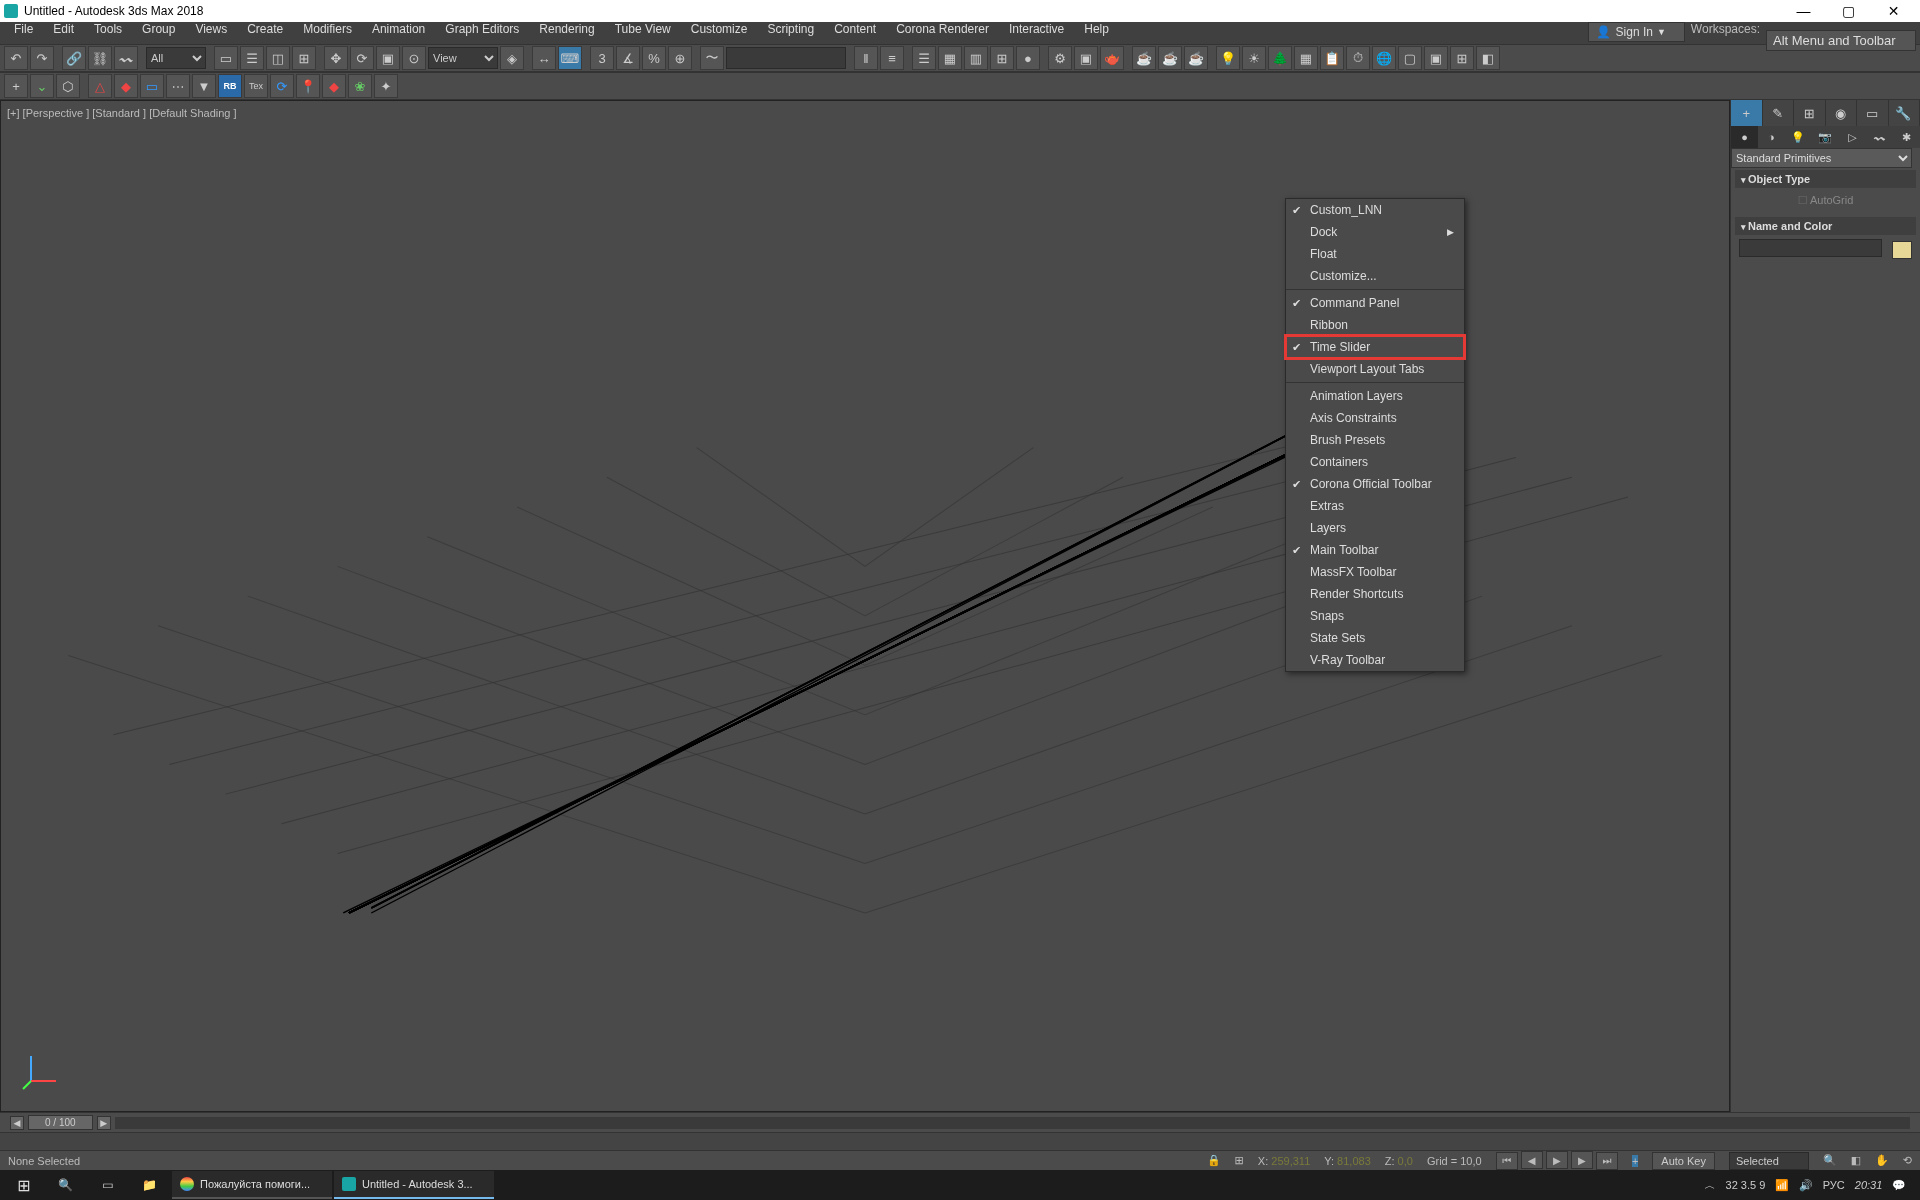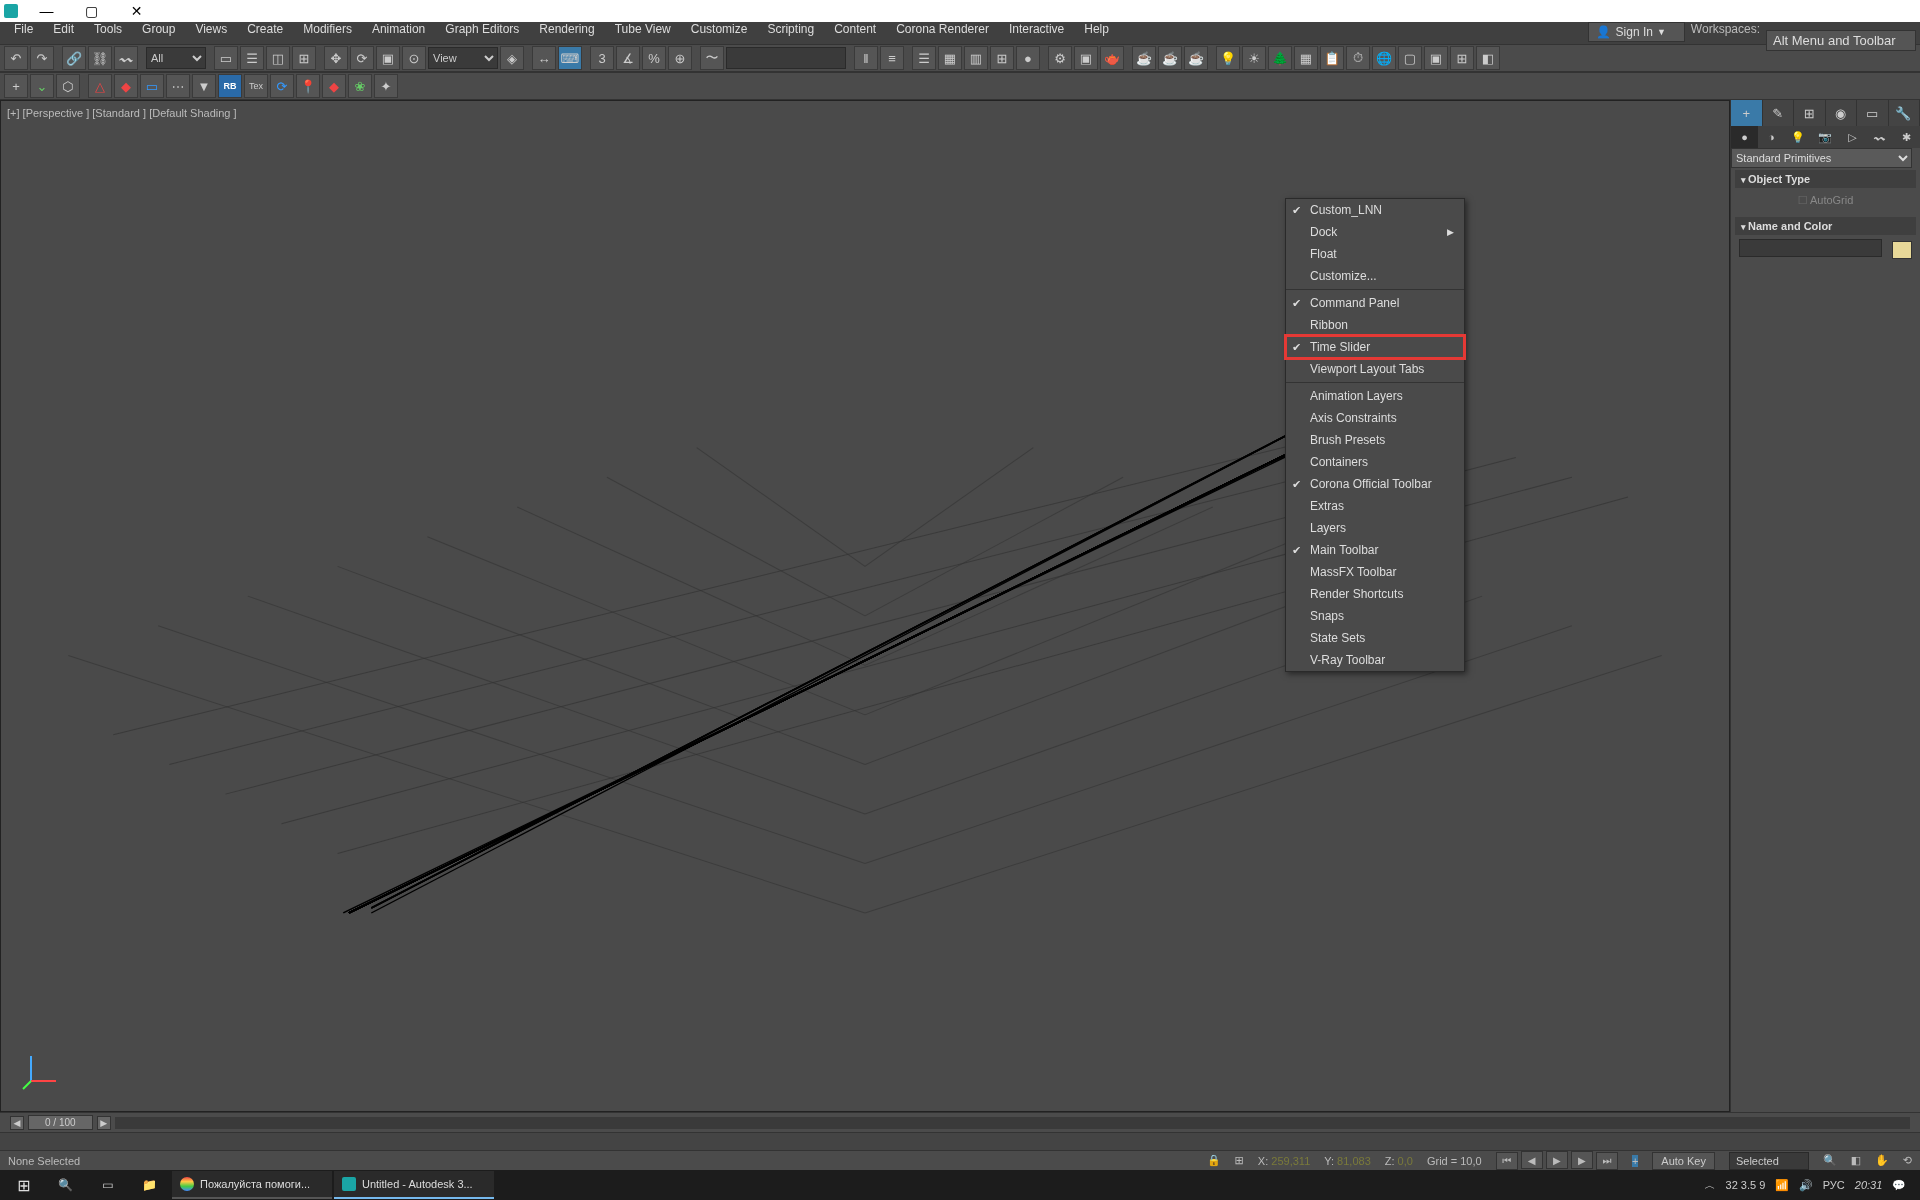--- a/index.html
+++ b/index.html
@@ -88,20 +88,21 @@
 .taskbar .tbitem.task { background: #2a2a2a; min-width: 160px; justify-content: flex-start; gap: 6px; font-size: 11px; border-bottom: 2px solid #555;}
 .taskbar .tbitem.task.active{border-bottom-color:#76b9ed;}
 .taskbar .tray { margin-left: auto; display: flex; align-items: center; gap: 10px; color: #ccc; font-size: 11px; padding: 0 10px; }
 .tray .clock{font-style:italic;}
 </style>
 </head>
 <body>
 
 <div class="titlebar">
   <div class="app-icon"></div>
+  <div class="title">Untitled - Autodesk 3ds Max 2018</div>
   <div class="winbtn">—</div>
   <div class="winbtn">▢</div>
   <div class="winbtn close">✕</div>
 </div>
 
 <div class="menubar">
   <div class="menu-item">File</div>
   <div class="menu-item">Edit</div>
   <div class="menu-item">Tools</div>
   <div class="menu-item">Group</div>

